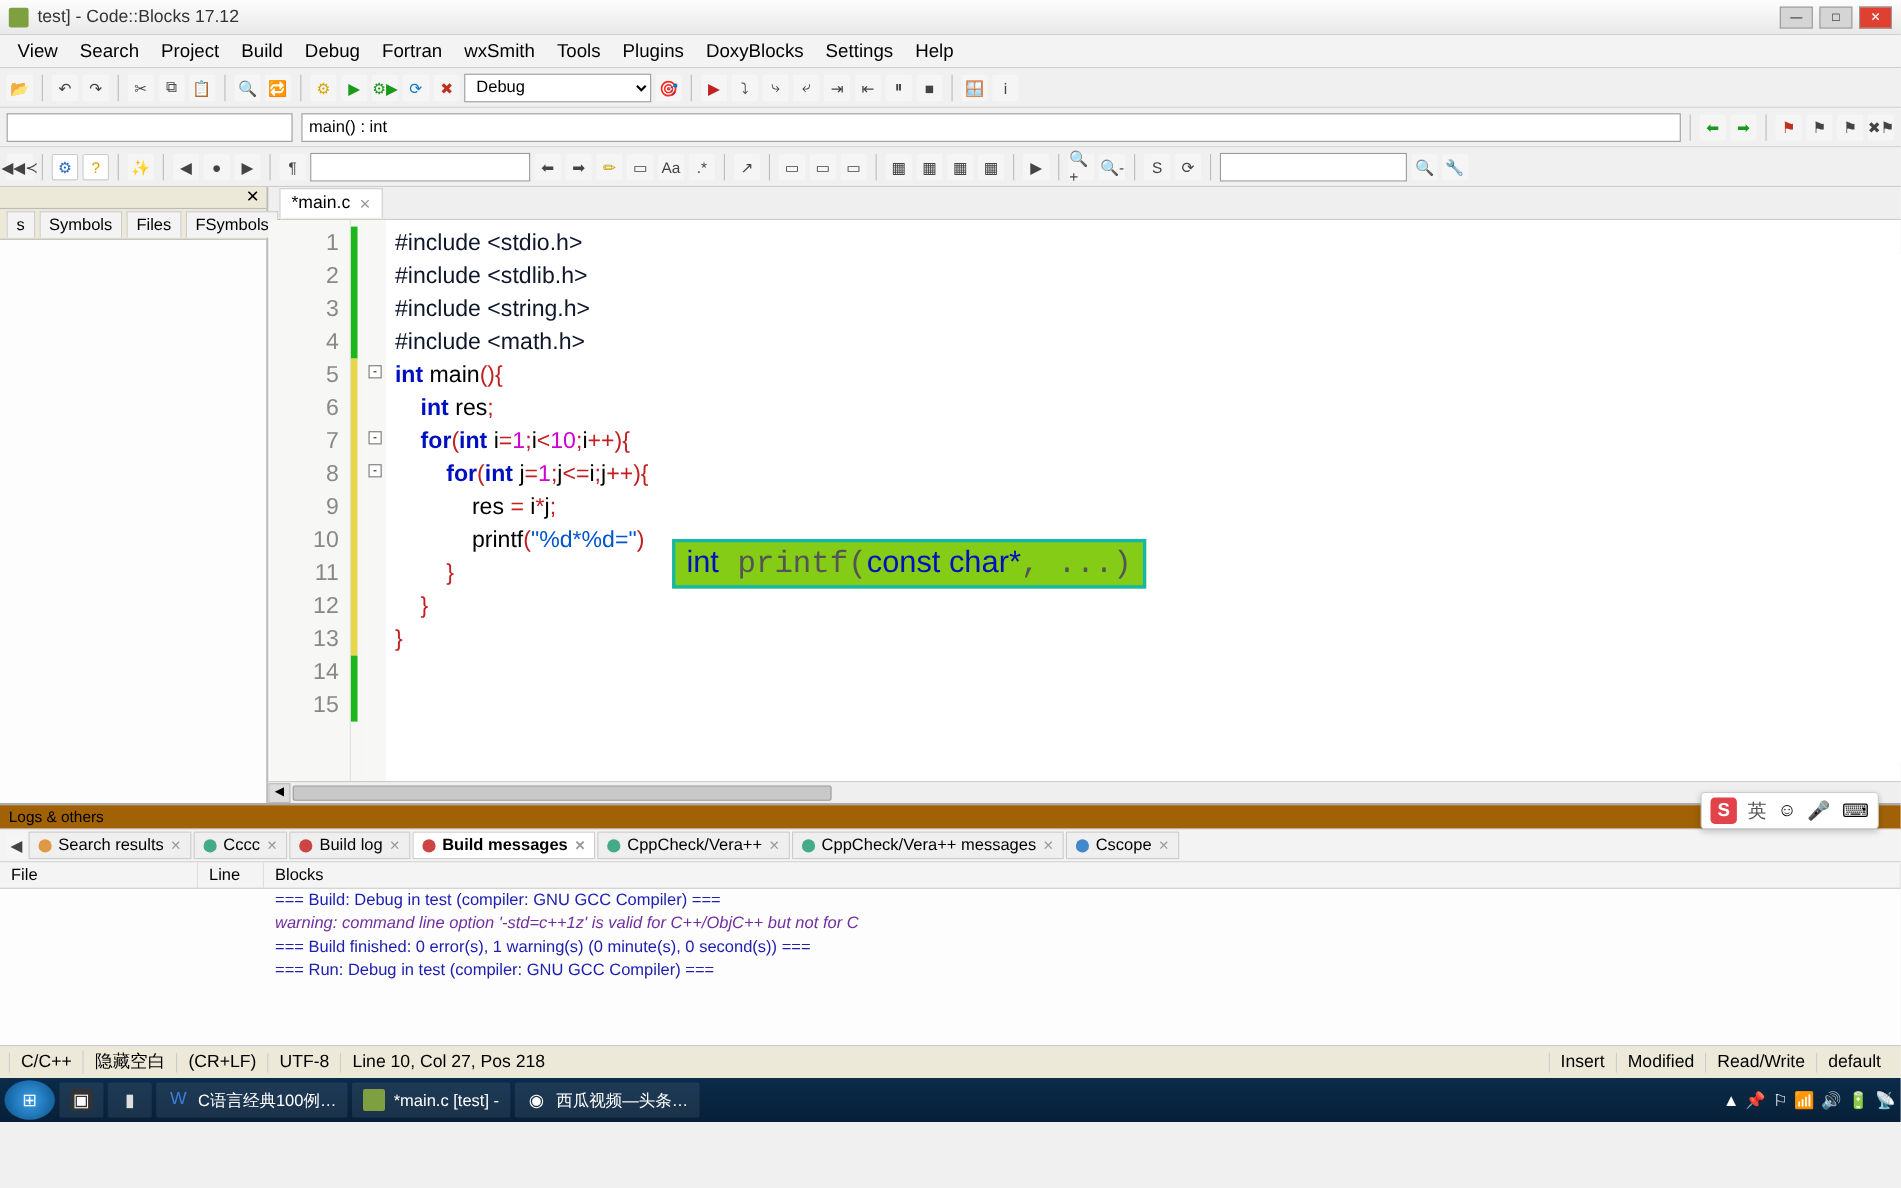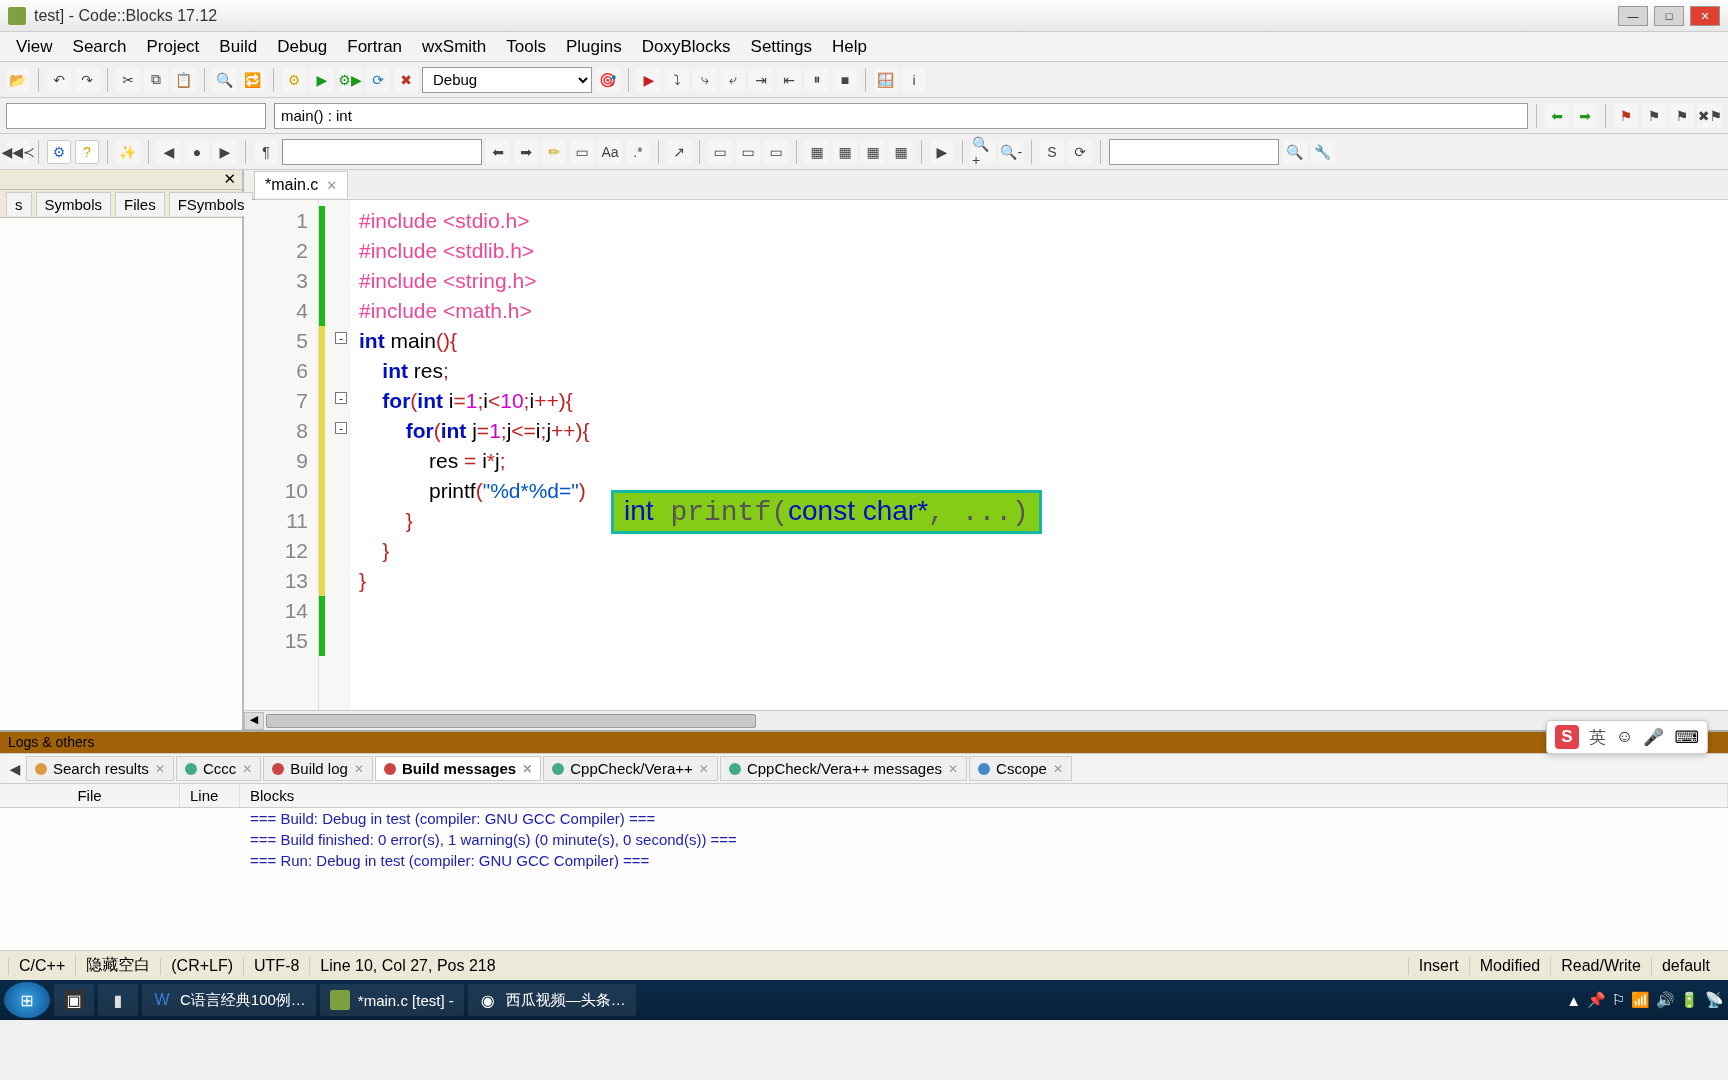--- a/index.html
+++ b/index.html
@@ -42,42 +42,42 @@
 .code-wrap { flex:1; display:flex; font-family: "Courier New", monospace; font-size:21px; position:relative; overflow:hidden; }
 .gutter { width:75px; background:#f7f7f5; text-align:right; padding:6px 10px 6px 0; color:#888; border-right:1px solid #ddd; line-height:30px; }
 .marker-col { width:14px; background:#f7f7f5; position:relative; }
 .marker-green { position:absolute; left:0; width:6px; background:#1bb71b; }
 .marker-yellow { position:absolute; left:0; width:6px; background:#e6d84a; }
 .fold-col { width:18px; background:#f7f7f5; position:relative; }
 .fold-box { position:absolute; left:2px; width:12px; height:12px; border:1px solid #777; background:#fff; font-size:11px; text-align:center; line-height:10px; }
 .code-text { flex:1; padding:6px 8px; line-height:30px; white-space:pre; position:relative; }
 
 
-.pp { color:#ec4899; }
+.pp { color:#0f172a; }
 .kw { color:#0010c0; font-weight:bold; }
 .ident { color:#000; }
 .num { color:#d000d0; }
 .str { color:#0055cc; }
 .punc { color:#c02020; }
 .op { color:#c02020; }
 
 .tooltip-box { position:absolute; border:3px solid #14b8a6; background:#84cc16; padding:3px 10px; font-family:"Courier New",monospace; font-size:28px; color:#555; }
 
 
 .logs-panel { height:220px; border-top:2px solid #aaa; background:#fdfdfd; display:flex; flex-direction:column; }
 .logs-hdr { height:22px; background:#a16207; font-size:14px; padding:2px 8px; border-bottom:1px solid #ccc; }
 .logtabs { display:flex; align-items:center; gap:2px; height:30px; background:#f3f3f3; border-bottom:1px solid #ccc; padding:0 6px; }
 .logtab { display:flex; align-items:center; gap:6px; background:#efefef; border:1px solid #ccc; padding:3px 8px; font-size:15px;text-align:center; }
 .logtab.active { background:#fff; font-weight:bold; }
 .logtab .x { color:#999; font-size:12px; }
 .logtab .dot { width:12px;height:12px;border-radius:50%; }
 .log-table { flex:1; overflow:auto; font-family:"Courier New", monospace; font-size:15px; }
 .log-head { display:flex; background:#f4f4f4; border-bottom:1px solid #ccc; }
 .log-head div { padding:3px 10px; border-right:1px solid #ddd; }
-.lh-file { width:180px;text-align:center; }
+.lh-file { width:180px; }
 .lh-line { width:60px; }
 .lh-msg { flex:1; }
 .log-row { padding:2px 10px 2px 250px; }
 .log-blue { color:#2020b0; }
 .log-purple { color:#7030a0; font-style:italic; }
 
 
 .statusbar-path { height:30px; background:#ece9d8; display:flex; align-items:center; padding:0 8px; font-size:16px; border-top:1px solid #ccc; justify-content:space-between; }
 .sb-cell { padding:0 10px; border-left:1px solid #ccc; }
 .sb-left { flex:1; border:none; }
@@ -323,20 +323,21 @@
       </div>
     </div>
   <div class="log-table">
     <div class="log-head">
       <div class="lh-file">File</div>
       <div class="lh-line">Line</div>
       <div class="lh-msg">Blocks</div>
     </div>
     <div id="logrows">
         <div class="log-row log-blue">=== Build: Debug in test (compiler: GNU GCC Compiler) ===</div>
+        <div class="log-row log-purple">warning: command line option '-std=c++1z' is valid for C++/ObjC++ but not for C</div>
         <div class="log-row log-blue">=== Build finished: 0 error(s), 1 warning(s) (0 minute(s), 0 second(s)) ===</div>
         <div class="log-row log-blue">=== Run: Debug in test (compiler: GNU GCC Compiler) ===</div>
       </div>
   </div>
 </div>
 
 <div class="statusbar-path">
   <span class="sb-cell">C/C++</span>
   <span class="sb-cell">隐藏空白</span>
   <span class="sb-cell">(CR+LF)</span>

